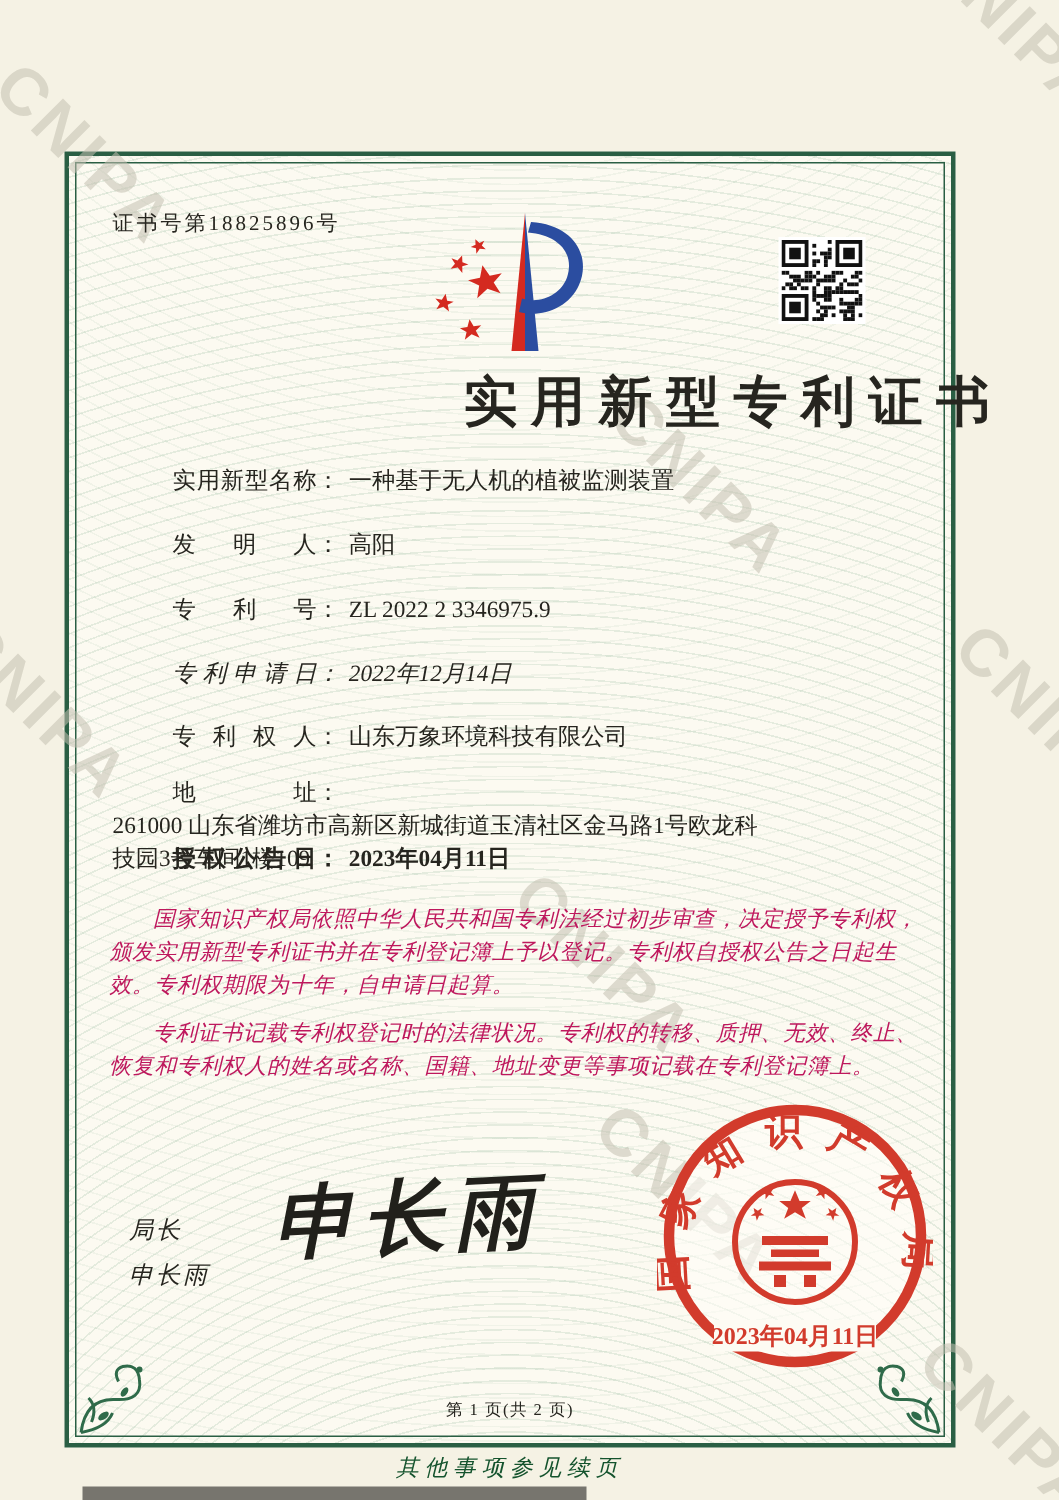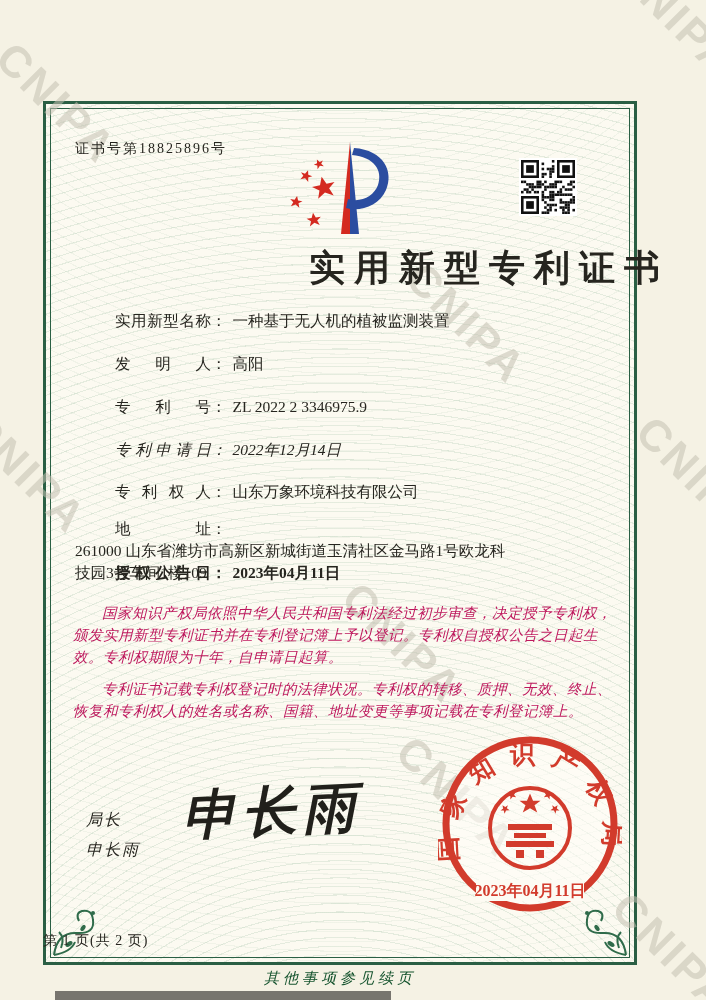--- a/index.html
+++ b/index.html
@@ -46,21 +46,21 @@
   
   .paras{left:73px;top:602px;width:549px;font-size:14.5px;line-height:22px;
          font-style:italic;color:#be185d;}
   .paras p{margin:0 0 10px 0;text-indent:2em;letter-spacing:0.5px;}
   
   .sig-title{left:86px;top:810px;font-size:16px;letter-spacing:2px;font-style:italic;}
   .sig-name{left:86px;top:840px;font-size:16px;letter-spacing:2px;font-style:italic;}
   .sig-script{left:182px;top:776px;font-size:54px;font-style:italic;font-weight:bold;
               color:#21201b;transform:rotate(-3deg);letter-spacing:6px;white-space:nowrap;}
   
-  .pageno{left:43px;top:932px;width:594px;font-size:14px;letter-spacing:1px;}
+  .pageno{left:43px;top:932px;width:594px;text-align:center;font-size:11px;letter-spacing:1px;}
   .contnote{left:43px;top:969px;width:594px;text-align:center;font-size:15px;
             letter-spacing:4px;font-style:italic;color:#14532d;}
   .graystrip{left:55px;top:991px;width:336px;height:9px;background:#77756e;}
   .qr{left:519px;top:158px;width:58px;height:58px;background:#fff;padding:2px;box-sizing:border-box;}
   .logo{left:284px;top:140px;}
   .seal{left:438px;top:732px;}
   .flourish{bottom:4px;width:54px;height:54px;position:absolute;}
   .flourish.left{left:5px;}
   .flourish.right{right:5px;transform:scaleX(-1);}
 </style>

